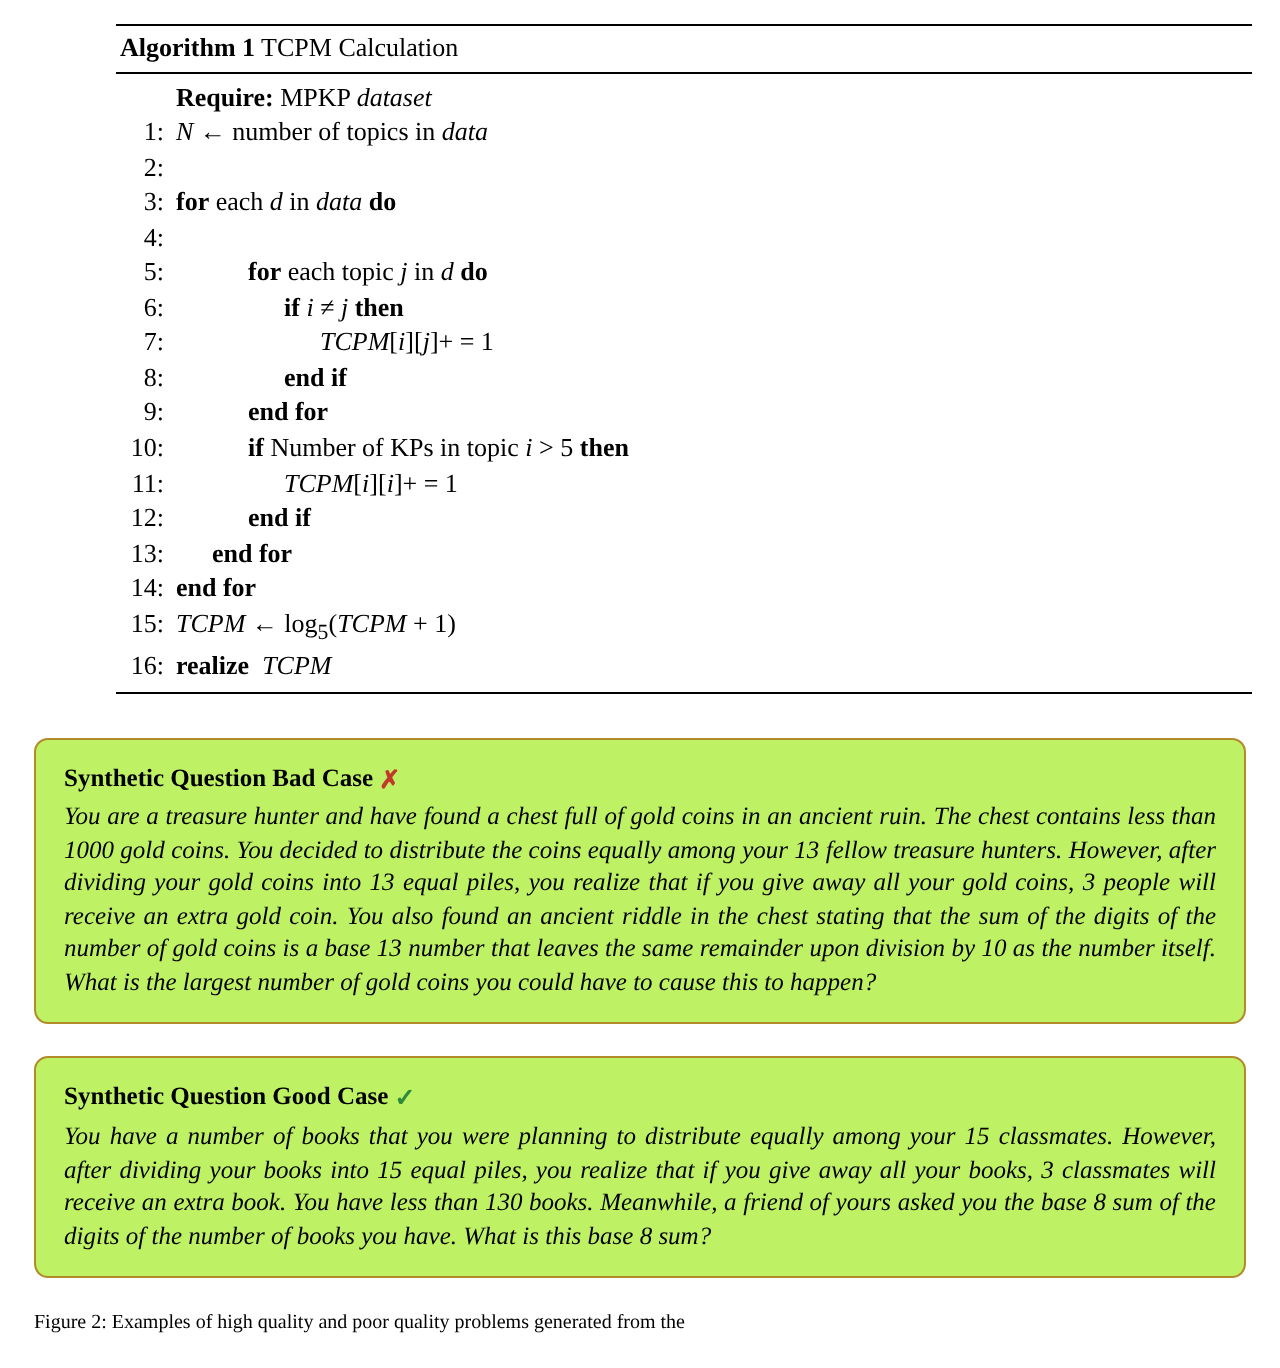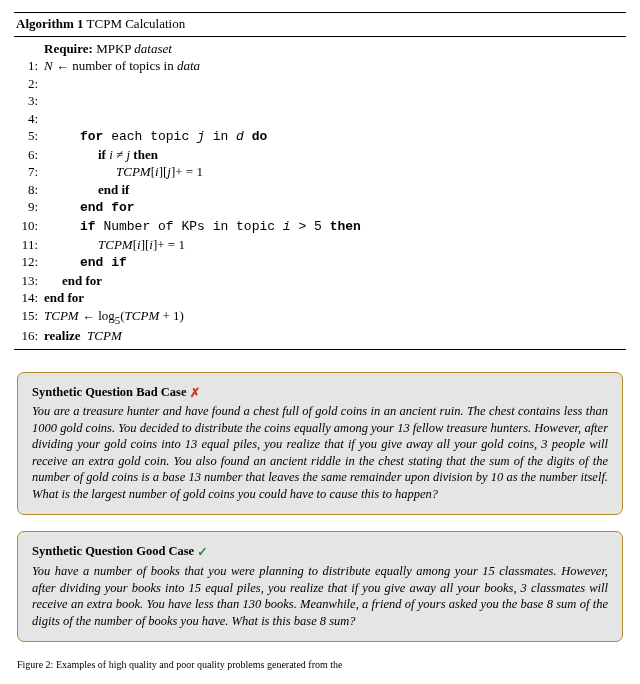--- a/index.html
+++ b/index.html
@@ -10,20 +10,21 @@
     line-height: 1.35;
     color: #000;
     background: #fff;
     width: 640px;
     box-sizing: border-box;
   }
   .algo {
     border-top: 1.4px solid #000;
     border-bottom: 1.4px solid #000;
     margin-bottom: 22px;
+    margin-left: 44px;
   }
   .algo-header {
     border-bottom: 0.9px solid #000;
     padding: 2px 2px 3px 2px;
   }
   .algo-body {
     padding: 3px 2px 4px 2px;
   }
   .line {
     display: flex;
@@ -33,29 +34,29 @@
   .ln {
     width: 22px;
     text-align: right;
     padding-right: 6px;
     font-variant-numeric: lining-nums;
   }
   .code {
     white-space: pre;
   }
   .ind1 { padding-left: 18px; }
-  .ind2 { padding-left: 36px; font-family: Liberation Mono, monospace; }
+  .ind2 { padding-left: 36px; }
   .ind3 { padding-left: 54px; text-align: center; }
   .ind4 { padding-left: 72px; }
   b.kw { font-weight: bold; }
   i.var { font-style: italic; }
   .case-box {
     border: 1.2px solid #b18b2a;
     border-radius: 7px;
-    background: #e5e5e5;
+    background: #bef264;
     padding: 11px 14px 12px 14px;
     margin: 0 3px 16px 3px;
   }
   .case-title {
     font-weight: bold;
     font-size: 12.5px;
     margin-bottom: 2px;
   }
   .case-body {
     font-size: 12.5px;
@@ -87,20 +88,21 @@
     <div id="algo-lines">
         <div class="line">
           <span class="ln">1:</span>
           <span class="code ind0"><i class="var">N</i> ← number of topics in <i class="var">data</i></span>
         </div>
         <div class="line">
           <span class="ln">2:</span>
         </div>
         <div class="line">
           <span class="ln">3:</span>
+          <span class="code ind0"><b class="kw">for</b> each <i class="var">d</i> in <i class="var">data</i> <b class="kw">do</b></span>
         </div>
         <div class="line">
           <span class="ln">4:</span>
         </div>
         <div class="line">
           <span class="ln">5:</span>
           <span class="code ind2"><b class="kw">for</b> each topic <i class="var">j</i> in <i class="var">d</i> <b class="kw">do</b></span>
         </div>
         <div class="line">
           <span class="ln">6:</span>

